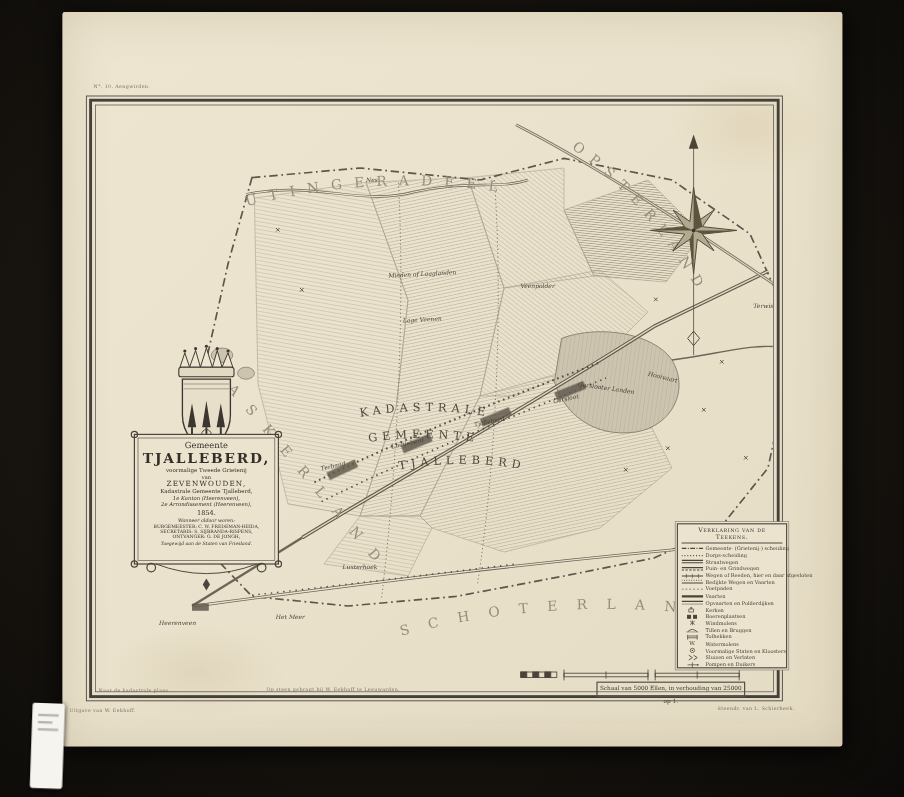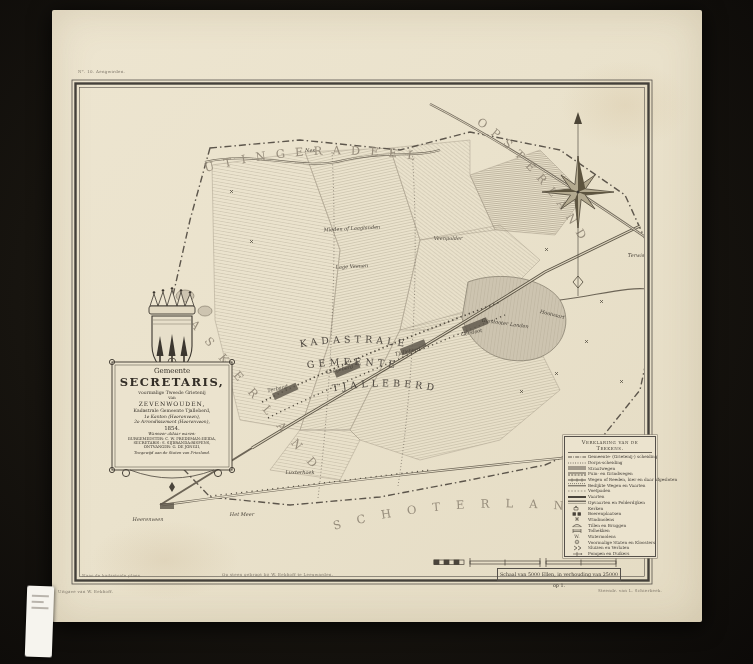--- a/index.html
+++ b/index.html
@@ -233,21 +233,21 @@
       </g>
       <rect x="470" y="561" width="70" height="3" fill="none"></rect>
       <path d="M470,558 V567 M505,559.5 V565.5 M540,558 V567"></path>
       <rect x="546" y="561" width="70" height="3" fill="none"></rect>
       <path d="M546,558 V567 M581,559.5 V565.5 M616,558 V567"></path>
     </g>
   </svg>
 
   <div id="cartouche-text">
     <div class="c1">Gemeente</div>
-    <div class="c2">SECRETARIS,</div>
+    <div class="c2">TJALLEBERD,</div>
     <div class="c3">voormalige Tweede Grietenij</div>
     <div class="c4">van</div>
     <div class="c5">ZEVENWOUDEN,</div>
     <div class="c6">Kadastrale Gemeente Tjalleberd,</div>
     <div class="c7">1e Kanton (Heerenveen),</div>
     <div class="c8">2e Arrondissement (Heerenveen),</div>
     <div class="c9">1854.</div>
     <div class="c10">Wanneer aldaar waren:</div>
     <div class="c11">BURGEMEESTER: C. W. FREDEMAN-HEIDA,</div>
     <div class="c12">SECRETARIS: S. SIJBRANDA-RISPENS,</div>

